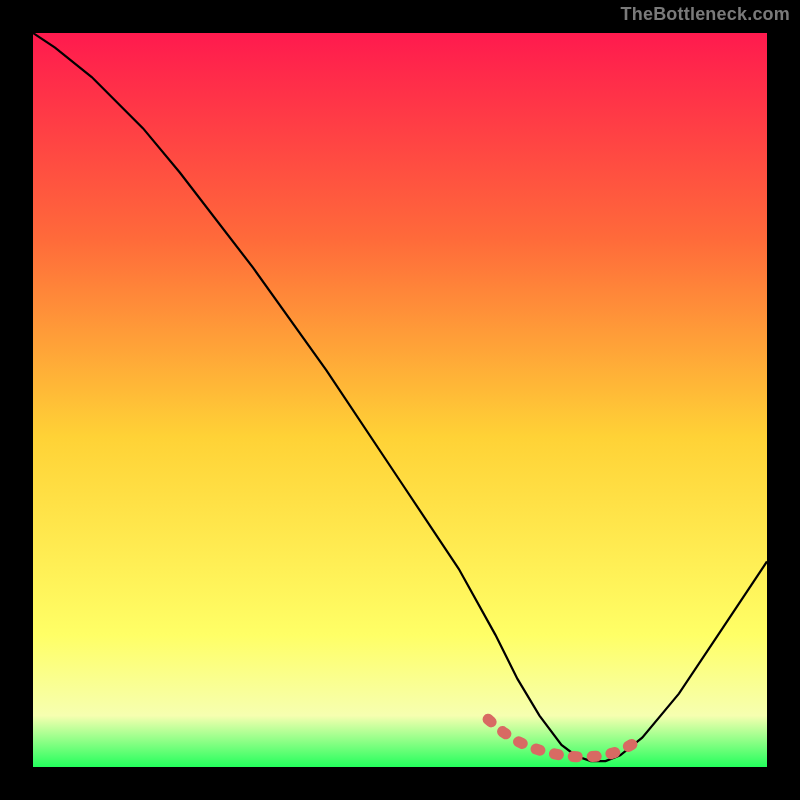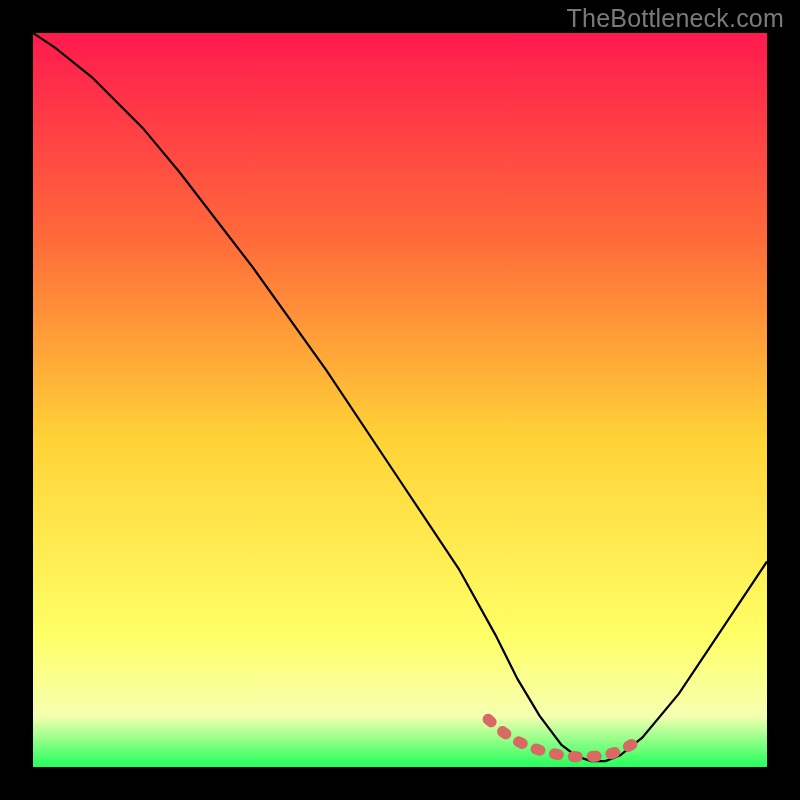--- a/index.html
+++ b/index.html
@@ -15,24 +15,24 @@
     position: absolute;
     top: 0;
     left: 0;
     width: 800px;
     height: 800px;
     background: #000;
   }
   .watermark {
     position: absolute;
     top: 4px;
-    right: 16px;
+    right: 10px;
     color: #7a7a7a;
-    font-size: 25px;
-    font-weight: 400;
+    font-size: 18px;
+    font-weight: 700;
     letter-spacing: 0.2px;
     user-select: none;
   }
   .plot-wrap {
     position: absolute;
     left: 33px;
     top: 33px;
     width: 734px;
     height: 734px;
     background: #000;

